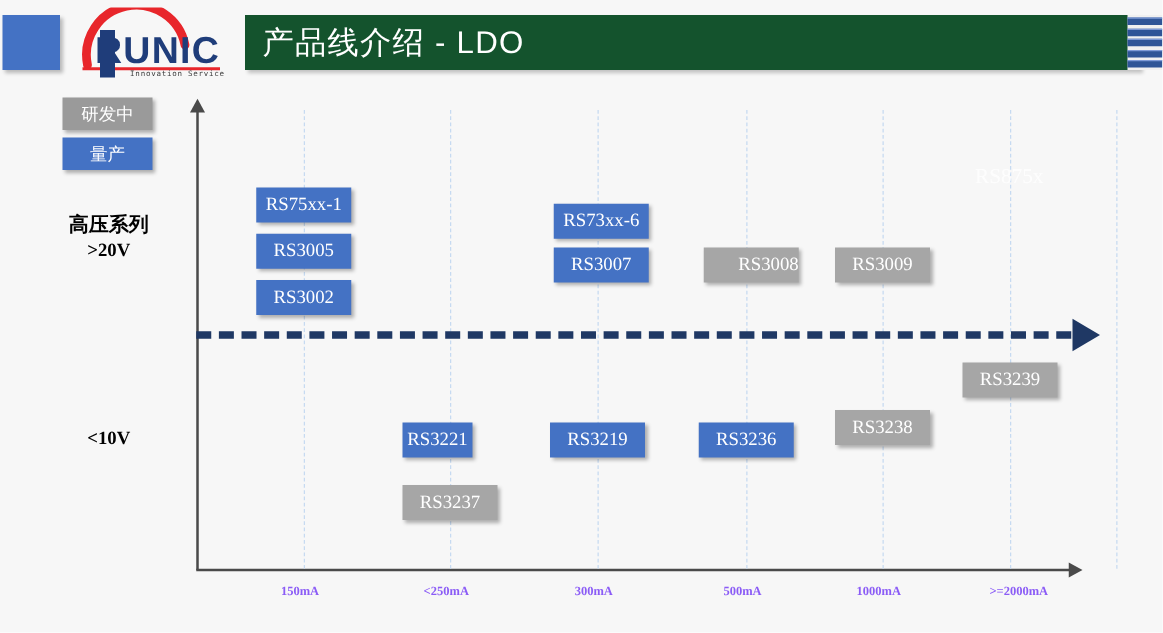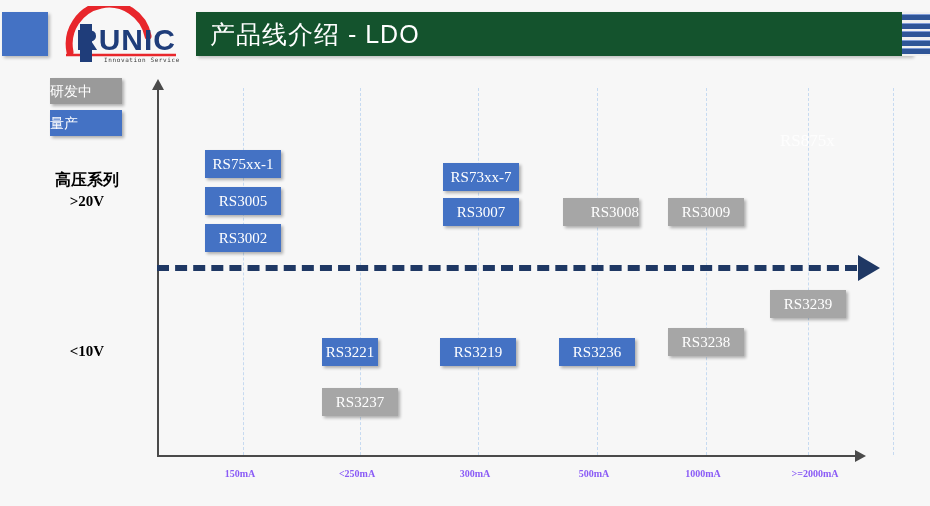--- a/index.html
+++ b/index.html
@@ -73,20 +73,21 @@
     height: 5px;
     background: #2f5597;
     border-top: 1px solid #7e9ad6;
   }
 
   
   .legend-item {
     position: absolute;
     width: 72px; height: 26px;
     line-height: 26px;
+    text-align: center;
     font-size: 14px;
     color: #ffffff;
     box-shadow: 2px 2px 3px rgba(0,0,0,0.3);
   }
   .legend-dev  { left: 50px; top: 78px;  background: #9a9a9a; }
   .legend-prod { left: 50px; top: 110px; background: #4472c4; }
 
   
   .y-axis {
     position: absolute;
@@ -247,21 +248,21 @@
   <div class="side-label side-lv">
     <span class="l2">&lt;10V</span>
   </div>
 
   <div class="watermark">RS875x</div>
 
   <div id="chips">
       <div class="chip blue" style="left: 205px; top: 150px; width: 76px;">RS75xx-1</div>
       <div class="chip blue" style="left: 205px; top: 187px; width: 76px;">RS3005</div>
       <div class="chip blue" style="left: 205px; top: 224px; width: 76px;">RS3002</div>
-      <div class="chip blue" style="left: 443px; top: 163px; width: 76px;">RS73xx-7</div>
+      <div class="chip blue" style="left: 443px; top: 163px; width: 76px;">RS73xx-6</div>
       <div class="chip blue" style="left: 443px; top: 198px; width: 76px;">RS3007</div>
       <div class="chip gray" style="left: 563px; top: 198px; width: 76px; text-align: right;">RS3008</div>
       <div class="chip gray" style="left: 668px; top: 198px; width: 76px;">RS3009</div>
       <div class="chip gray" style="left: 770px; top: 290px; width: 76px;">RS3239</div>
       <div class="chip gray" style="left: 668px; top: 328px; width: 76px;">RS3238</div>
       <div class="chip blue" style="left: 322px; top: 338px; width: 56px;">RS3221</div>
       <div class="chip blue" style="left: 440px; top: 338px; width: 76px;">RS3219</div>
       <div class="chip blue" style="left: 559px; top: 338px; width: 76px;">RS3236</div>
       <div class="chip gray" style="left: 322px; top: 388px; width: 76px;">RS3237</div>
     </div>

